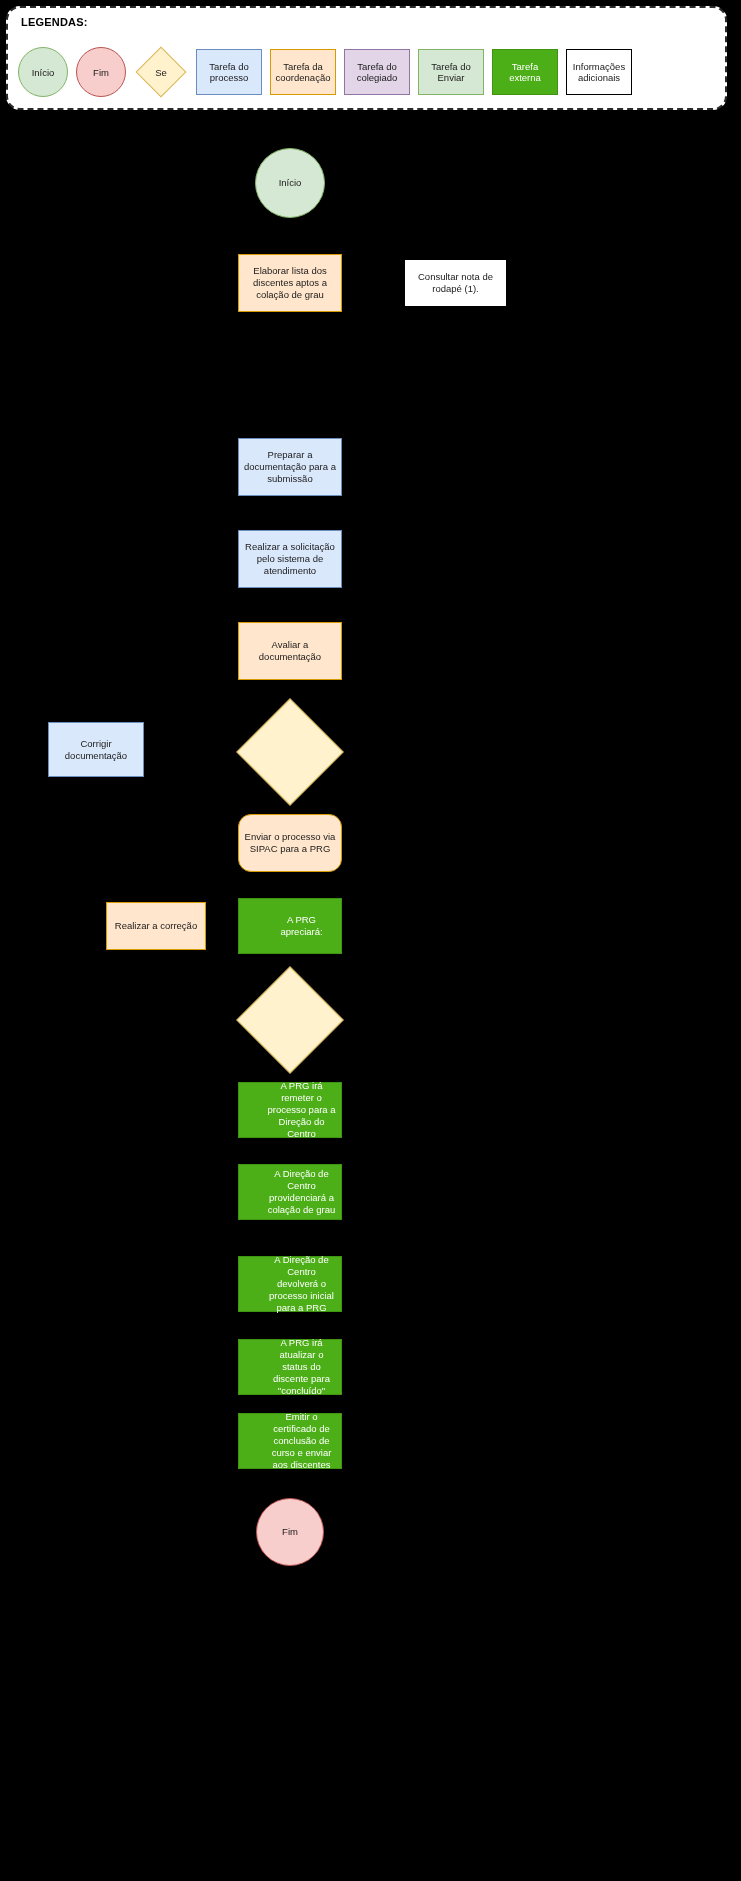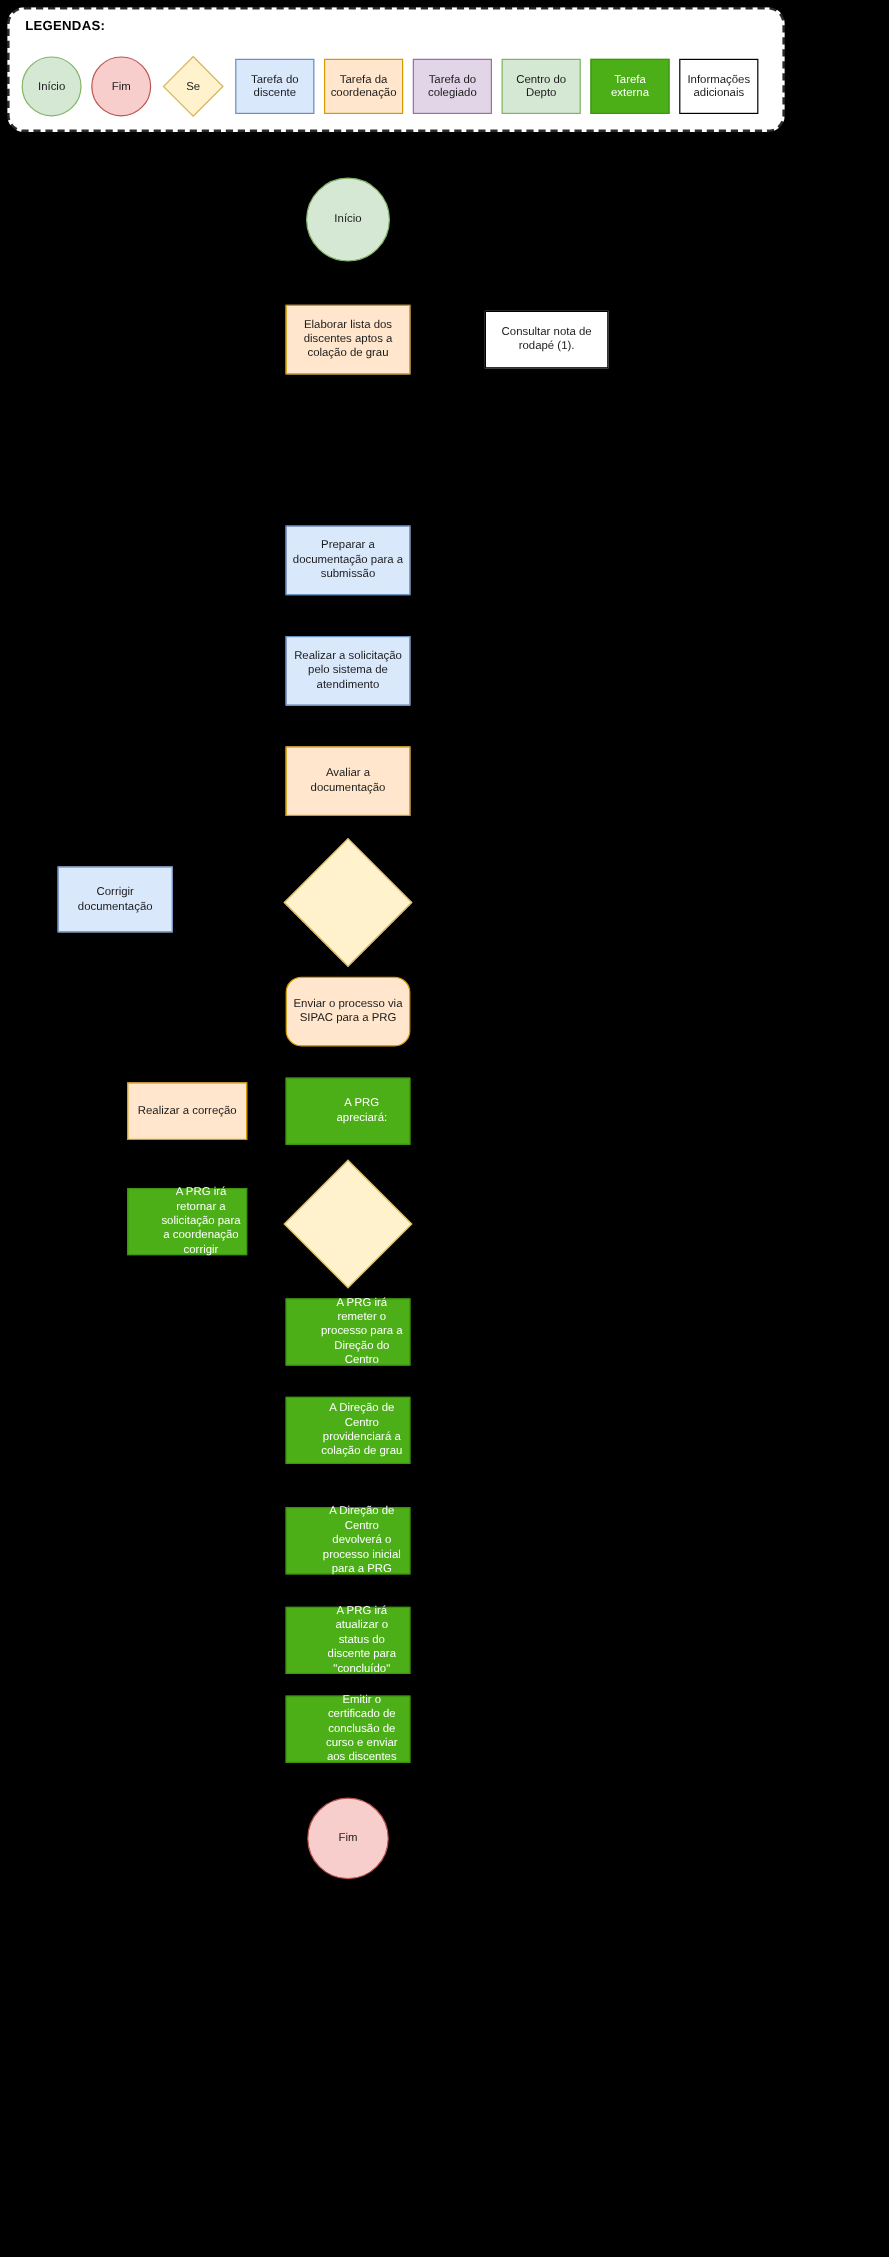--- a/index.html
+++ b/index.html
@@ -7,21 +7,21 @@
     width: 741px; height: 1881px;
     background: #000000;
     font-family: "Liberation Sans", sans-serif;
     overflow: hidden;
   }
   #canvas { position: relative; width: 741px; height: 1881px; background: #000; }
 
   
   .legend-panel {
     position: absolute; left: 6px; top: 6px;
-    width: 648px; height: 104px;
+    width: 721px; height: 104px;
     background: #ffffff;
     border: 2px dashed #2b2b2b;
     border-radius: 14px;
   }
   .legend-title {
     position: absolute; left: 13px; top: 8px;
     font-size: 11px; font-weight: bold; color: #000; letter-spacing: .2px;
   }
   .legend-row {
     position: absolute; left: 10px; top: 33px;
@@ -115,33 +115,33 @@
           <span>Fim</span>
         </div>
       </div>
 
       <div class="lg-item lg-diamond-wrap">
         <div class="lg-diamond"></div>
         <div class="lg-diamond-label">Se</div>
       </div>
 
       <div class="lg-item lg-box lg-discente">
-        <span>Tarefa do discente</span>
+        <span>Tarefa do processo</span>
       </div>
 
       <div class="lg-item lg-box lg-coord">
         <span>Tarefa da coordenação</span>
       </div>
 
       <div class="lg-item lg-box lg-colegiado">
         <span>Tarefa do colegiado</span>
       </div>
 
       <div class="lg-item lg-box lg-depto">
-        <span>Centro do Depto</span>
+        <span>Tarefa do Enviar</span>
       </div>
 
       <div class="lg-item lg-box lg-externa">
         <span>Tarefa externa</span>
       </div>
 
       <div class="lg-item lg-box lg-info">
         <span>Informações adicionais</span>
       </div>
 
@@ -192,23 +192,20 @@
 
   <div class="node n-orange" style="left:106px; top:902px; width:100px; height:48px;">
     <span>Realizar a correção</span>
   </div>
 
   <div class="n-diamond" style="left:252px; top:982px; width:76px; height:76px;">
     <div class="dia-shape"></div>
     <div class="dia-label"></div>
   </div>
 
-  <div class="node n-green" style="left:106px; top:990px; width:100px; height:56px;">
-    <span>A PRG irá retornar a solicitação para a coordenação corrigir</span>
-  </div>
 
   <div class="node n-green" style="left:238px; top:1082px; width:104px; height:56px;">
     <span>A PRG irá remeter o processo para a Direção do Centro</span>
   </div>
 
   <div class="node n-green" style="left:238px; top:1164px; width:104px; height:56px;">
     <span>A Direção de Centro providenciará a colação de grau</span>
   </div>
 
   <div class="node n-green" style="left:238px; top:1256px; width:104px; height:56px;">

